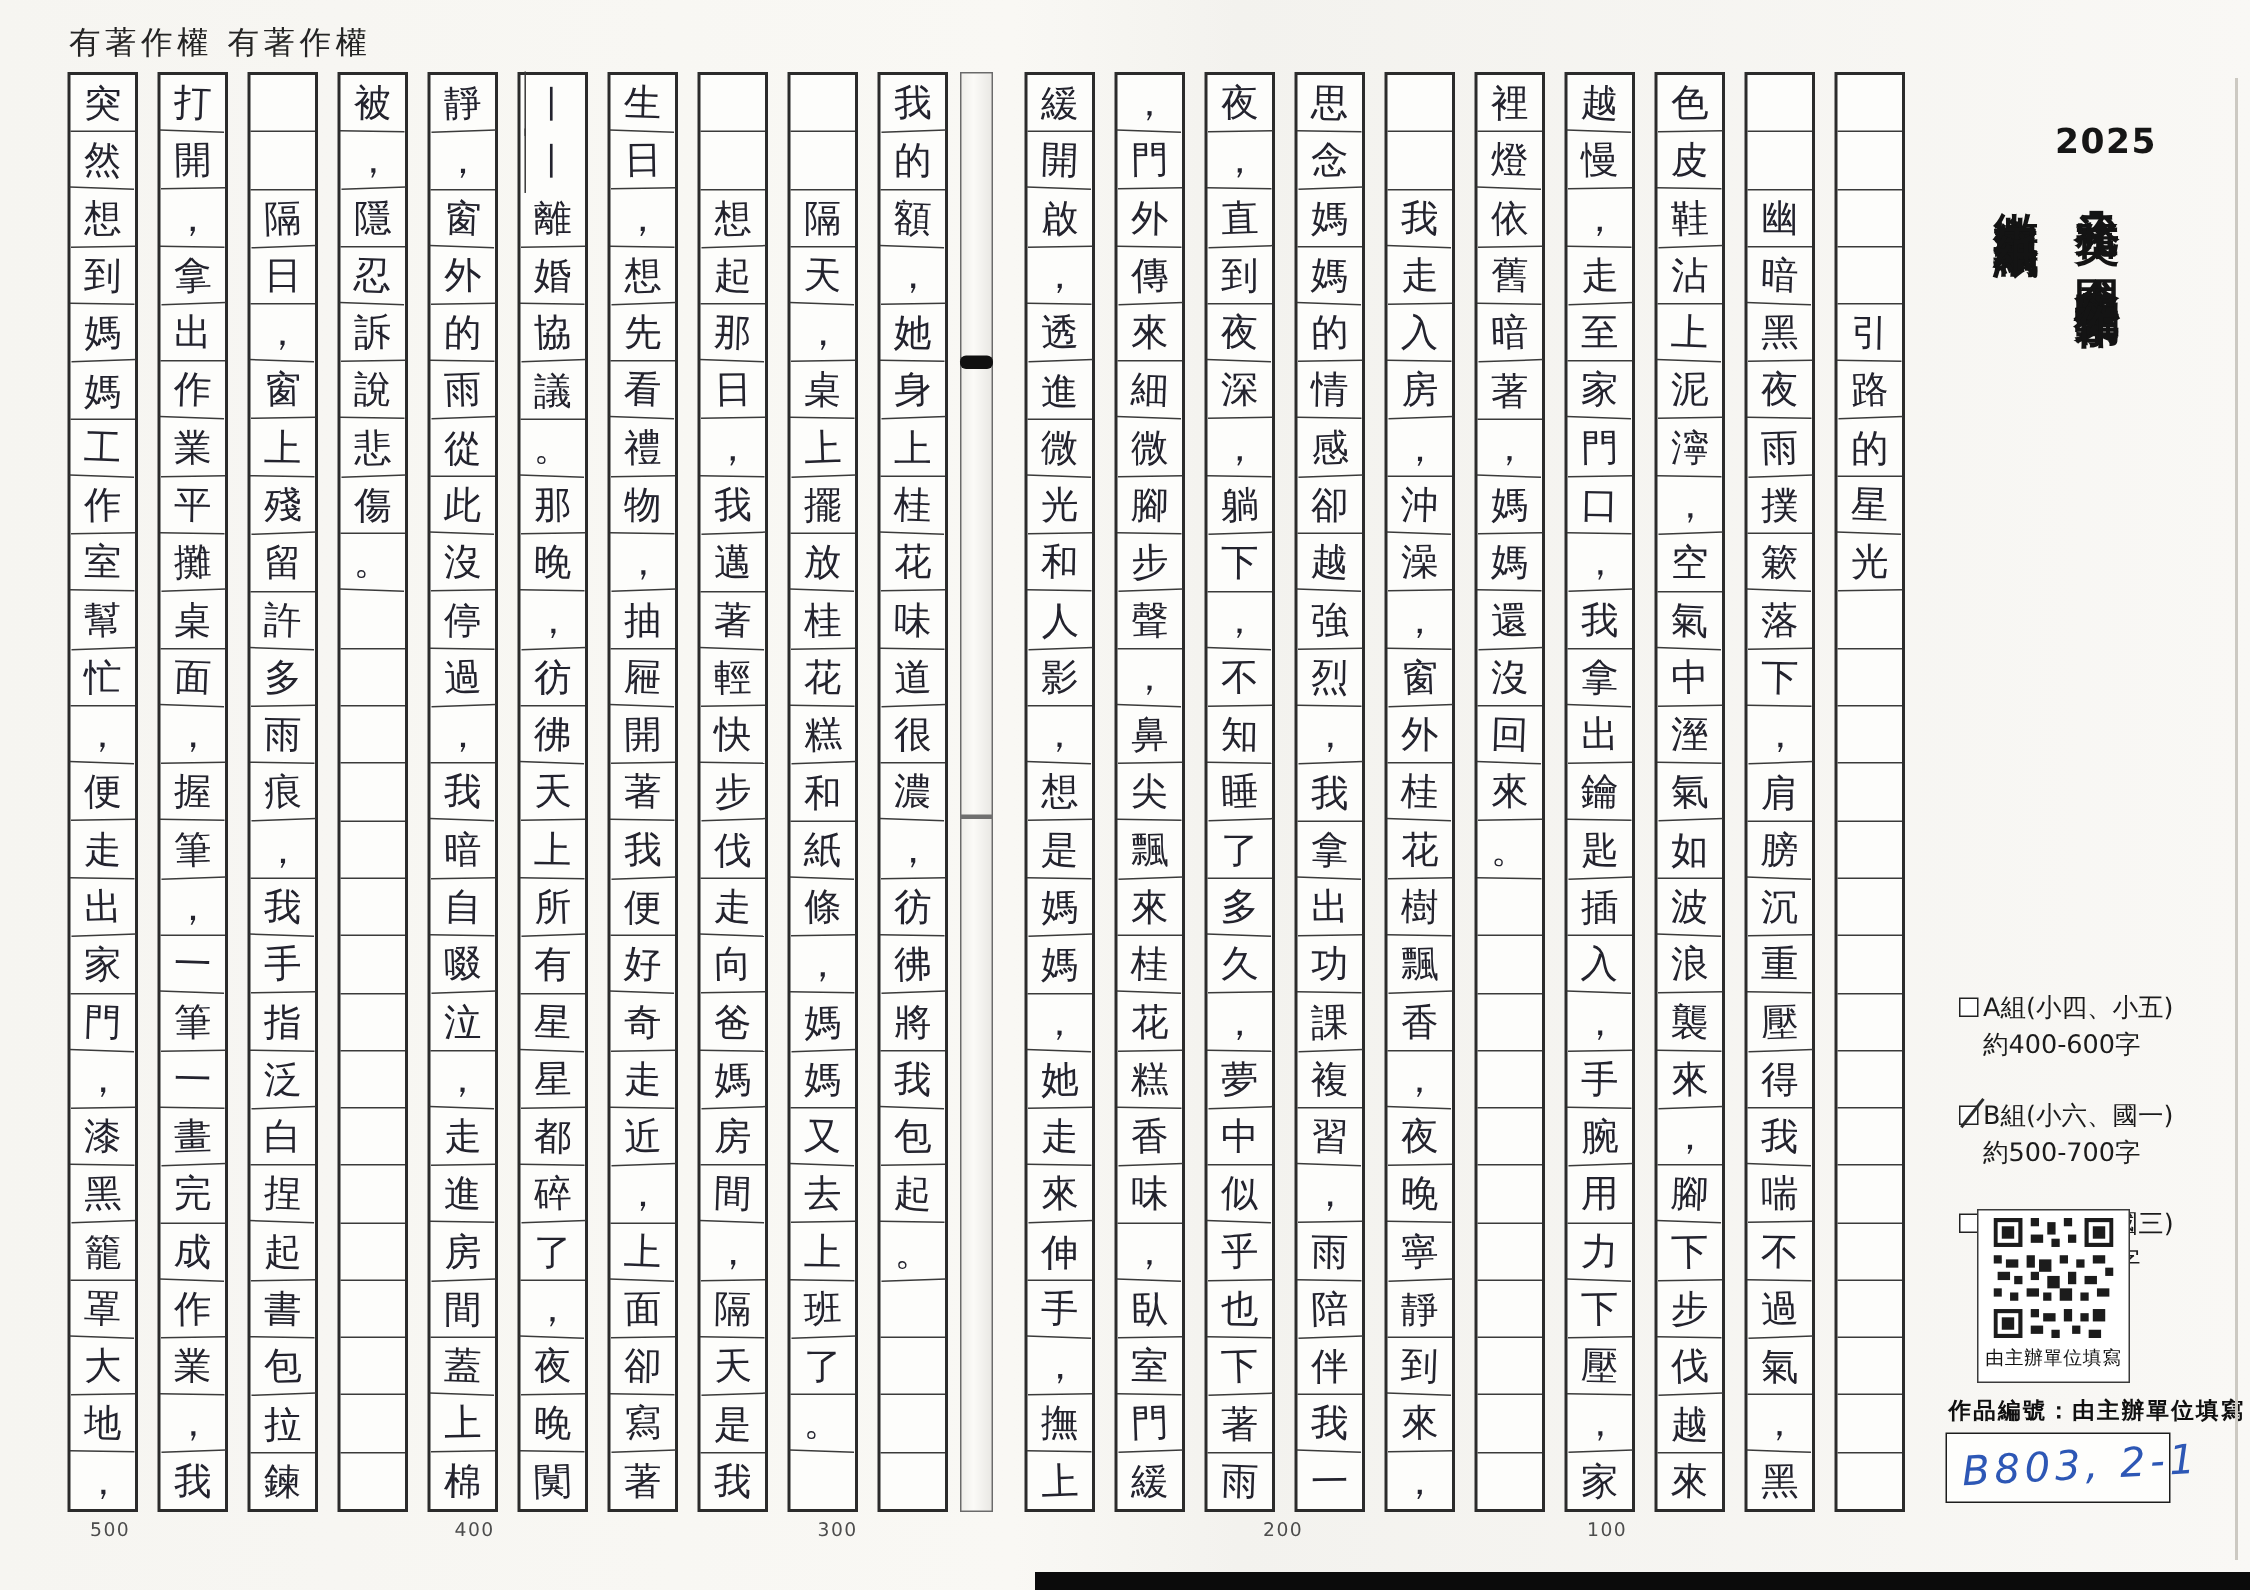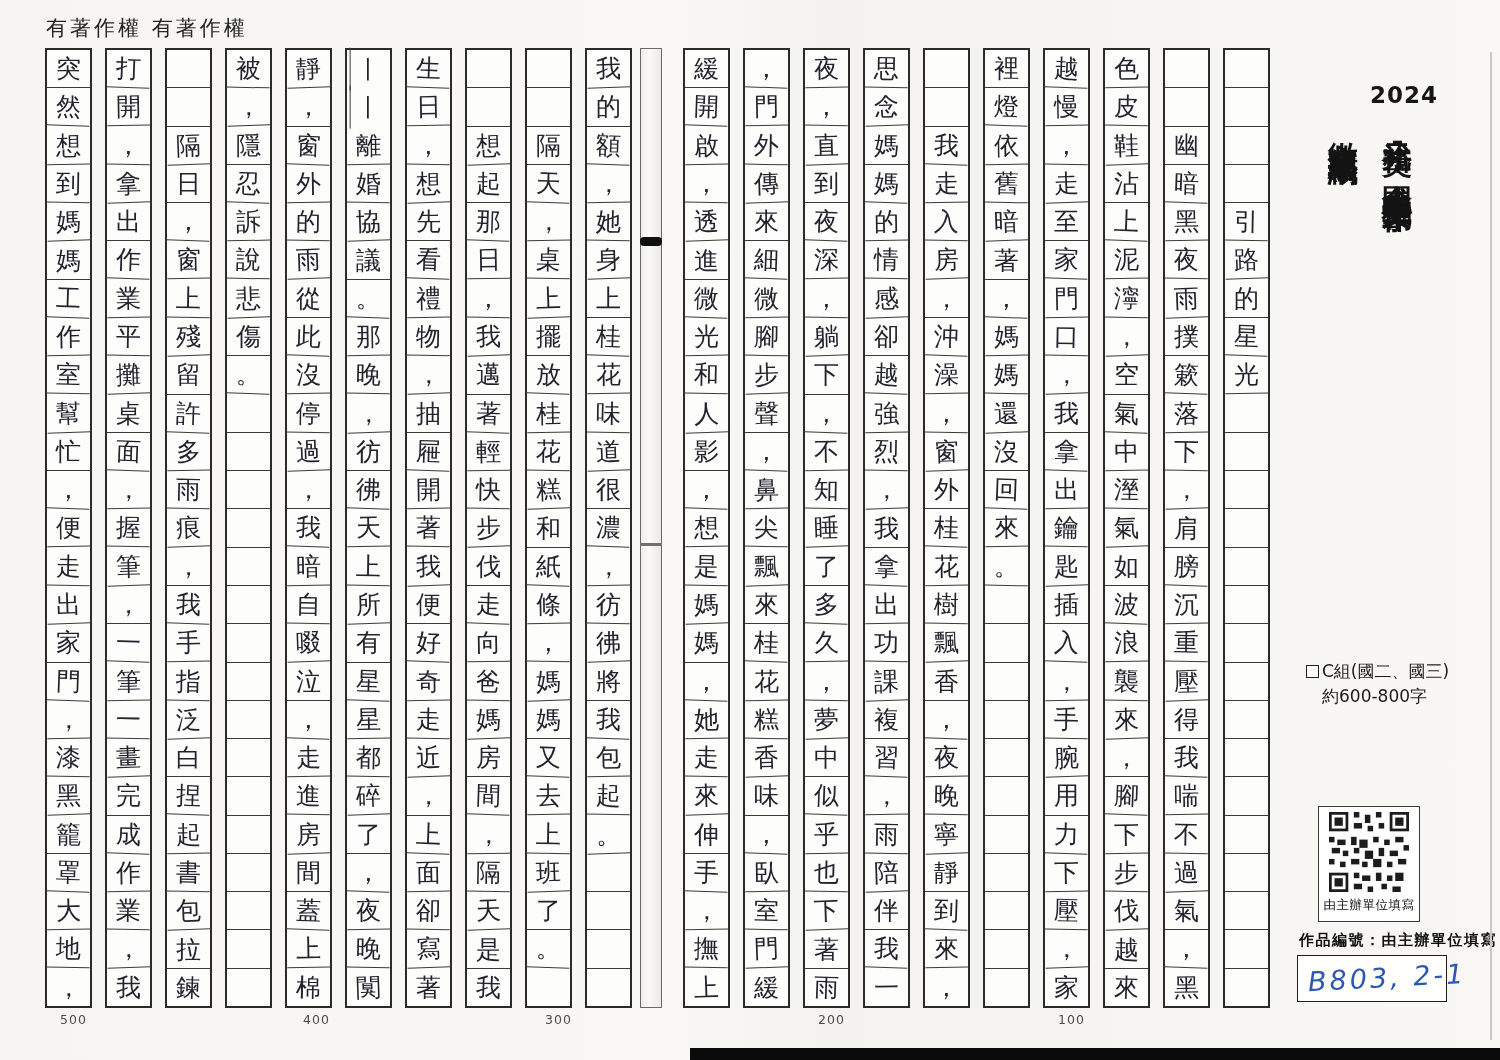--- a/index.html
+++ b/index.html
@@ -641,29 +641,43 @@
         <div class="ms-cell" style="transform: rotate(1deg);">撫</div>
         <div class="ms-cell" style="transform: rotate(-2deg);">上</div>
       </div>
     </div>
 </div>
 
 <div class="ruler">
     <span style="left: 60px;">500</span>
     <span style="left: 303px;">400</span>
     <span style="left: 545px;">300</span>
-    <span style="left: 818px;">200</span>
+    <span style="left: 842px;">200</span>
     <span style="left: 1058px;">100</span>
   </div>
 
-<div class="year">2024</div>
+<div class="year">2025</div>
 <div class="vtitle main">裕元獎-全國中小學生文字創作</div>
 <div class="vtitle sub">徵文比賽專用稿紙</div>
 
 <div class="groups">
+    <div class="group-item">
+      <div class="group-line1">
+        <span class="cb"></span>
+        <span>A組(小四、小五)</span>
+      </div>
+      <div class="group-range">約400-600字</div>
+    </div>
+    <div class="group-item">
+      <div class="group-line1">
+        <span class="cb checked"></span>
+        <span>B組(小六、國一)</span>
+      </div>
+      <div class="group-range">約500-700字</div>
+    </div>
     <div class="group-item">
       <div class="group-line1">
         <span class="cb"></span>
         <span>C組(國二、國三)</span>
       </div>
       <div class="group-range">約600-800字</div>
     </div>
   </div>
 
 <div class="qr-box">

